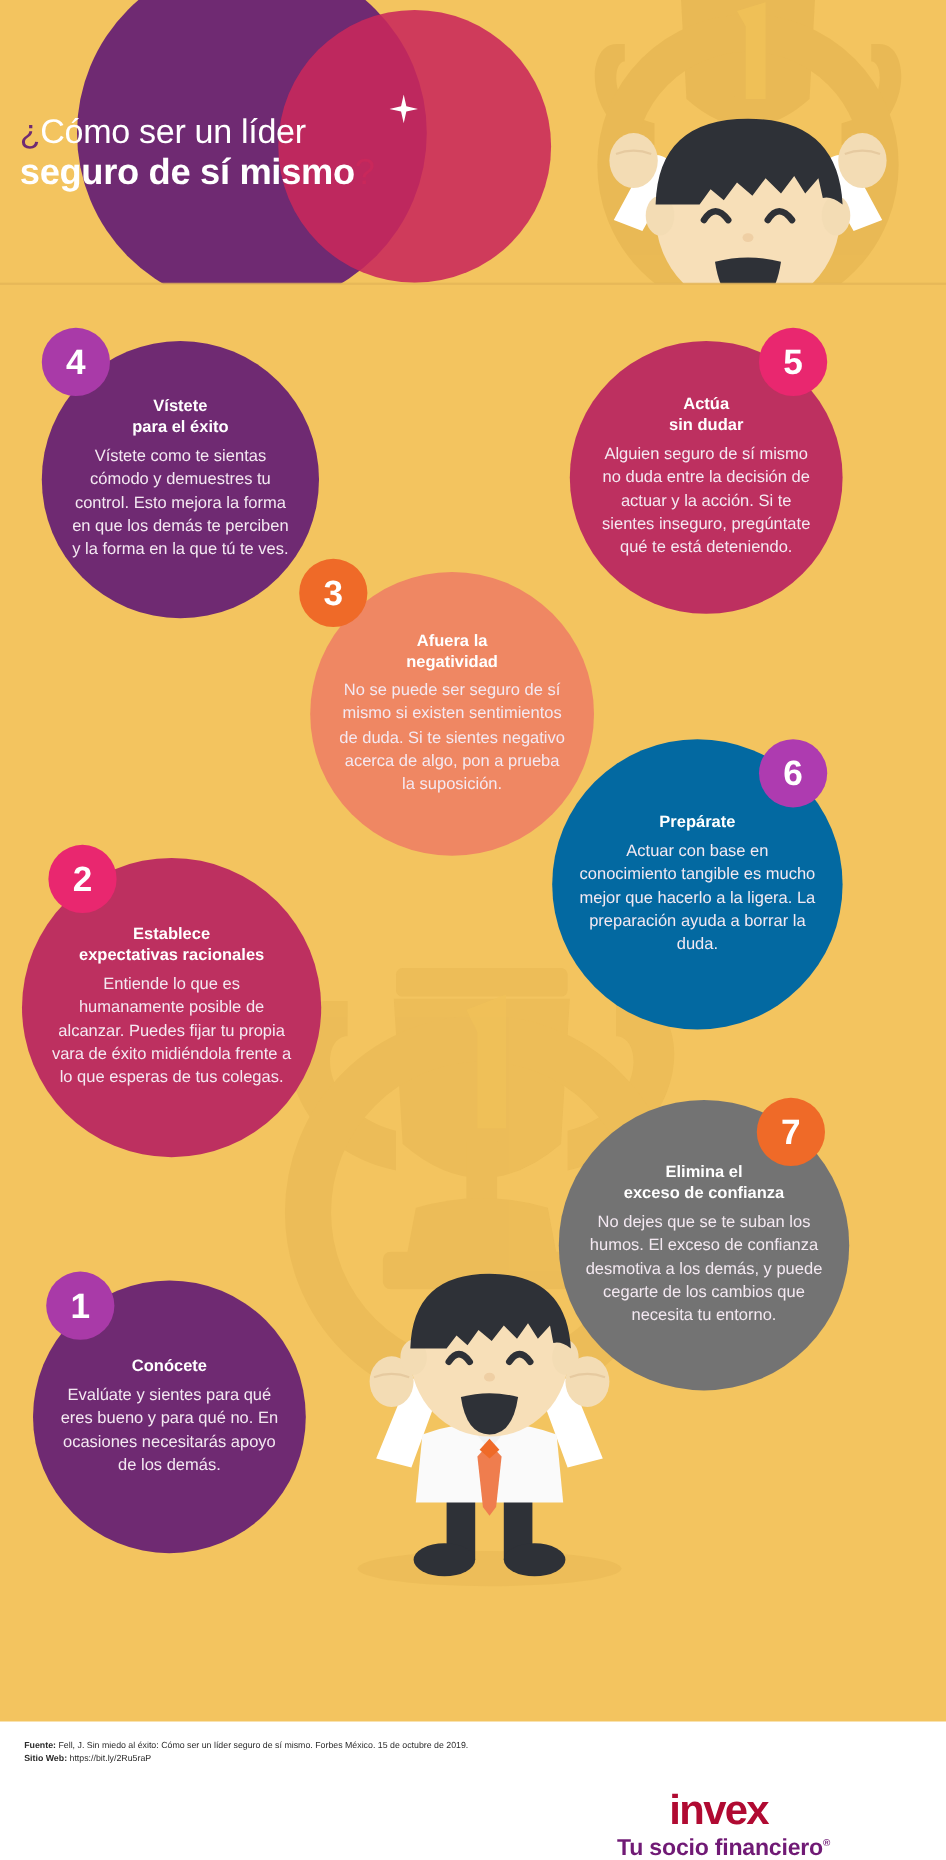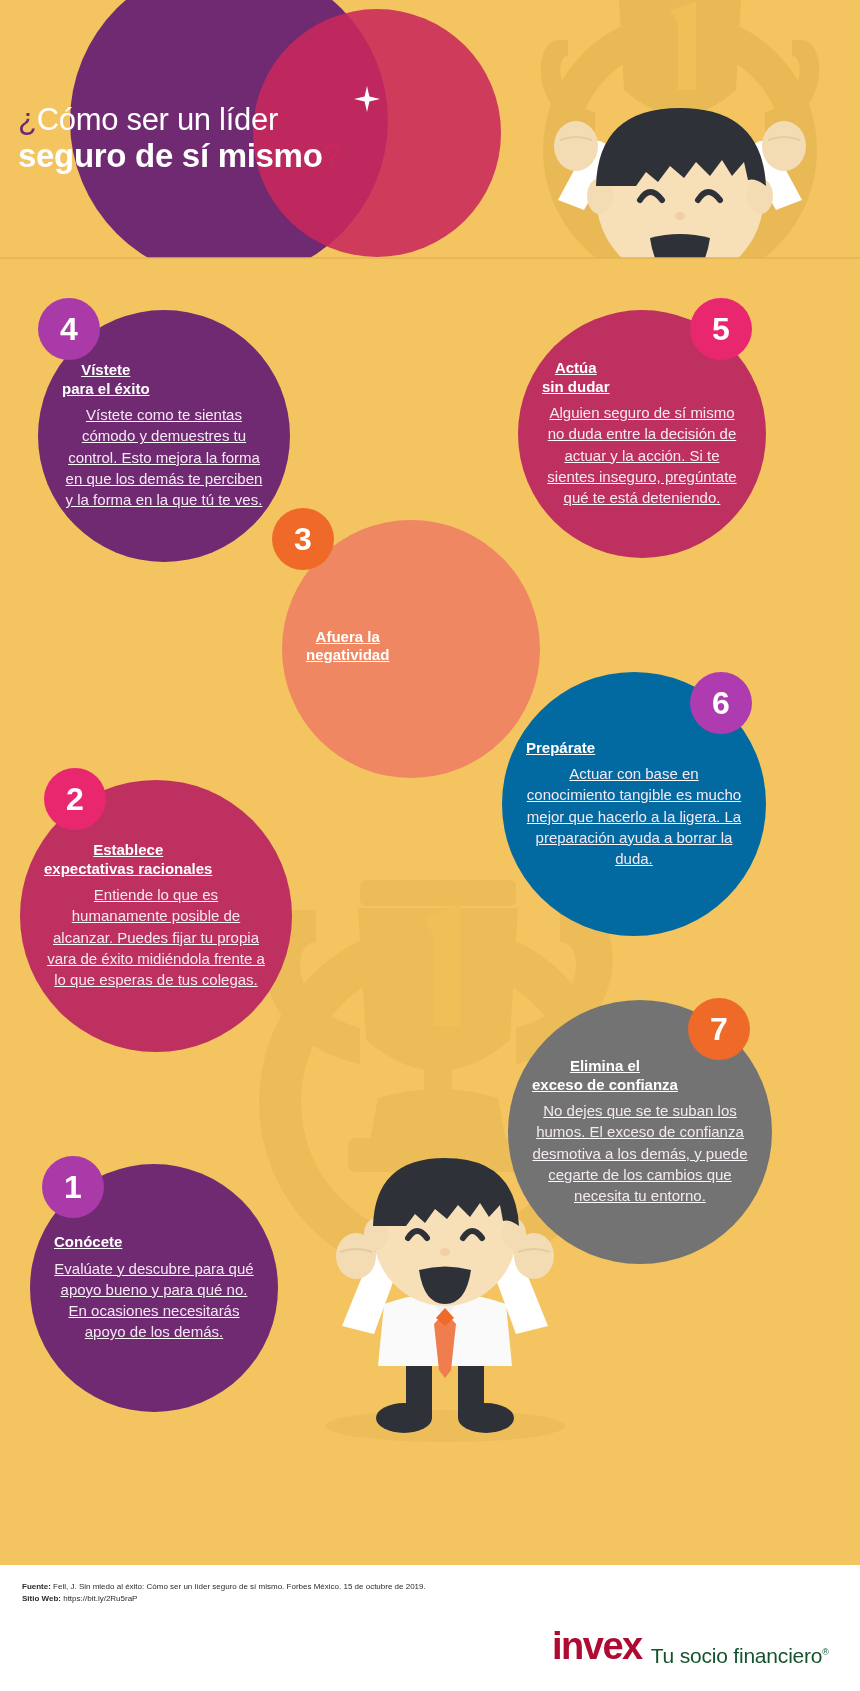--- a/index.html
+++ b/index.html
@@ -52,22 +52,22 @@
 
   
   #bg-trophy { position:absolute; left:228px; top:850px; width:420px; height:470px; z-index:0; }
 
   
   #bottom-illustration { position:absolute; left:280px; top:1120px; width:330px; height:330px; z-index:2; }
 
   
   .bubble {
     position:absolute; border-radius:50%;
-    display:flex; flex-direction:column; align-items:flex-start; justify-content:center;
-    text-align:center; color:#ffffff; padding:0 24px;text-decoration:underline;
+    display:flex; flex-direction:column; align-items:center; justify-content:center;
+    text-align:center; color:#ffffff; padding:0 24px;
   }
   .bubble .b-title {
     font-size:15px; font-weight:700; line-height:1.22;
     color:#ffffff; margin-bottom:6px; white-space:pre-line;
   }
   .bubble .b-body {
     font-size:15px; font-weight:400; line-height:1.42;
     color:#f4e9f2;
   }
   .badge {
@@ -105,28 +105,28 @@
     background:#ffffff; z-index:10;
   }
   #footer-source {
     position:absolute; left:22px; top:16px; width:540px;
     font-size:8px; line-height:1.55; color:#2b2b2b;
   }
   #footer-source .lbl { font-weight:700; }
   #source-line, #site-line { display:block; white-space:nowrap; }
   #footer-logo {
     position:absolute; left:552px; top:60px;
-    display:flex; align-items:flex-end;
+    display:flex; align-items:center;flex-direction:column;
   }
   #logo-invex {
     font-size:38px; font-weight:700; letter-spacing:-1.5px;
     color:#b00a32; font-family:"Liberation Sans", sans-serif;
   }
   #logo-tagline {
-    font-size:21px; font-weight:400; color:#14532d; margin-left:9px;
+    font-size:21px; font-weight:700; color:#701a75; margin-left:9px;
     letter-spacing:-.2px;
   }
   #logo-tagline sup { font-size:9px; vertical-align:super; }
 </style>
 </head>
 <body>
 
 <div id="header">
 
   <div id="hdr-illustration">
@@ -258,20 +258,21 @@
 <div class="bubble" id="bubble-5">
   <div class="b-title">Actúa
 sin dudar</div>
   <div class="b-body">Alguien seguro de sí mismo no duda entre la decisión de actuar y la acción. Si te sientes inseguro, pregúntate qué te está deteniendo.</div>
 </div>
 <div class="badge" id="badge-5">5</div>
 
 <div class="bubble" id="bubble-3">
   <div class="b-title">Afuera la
 negatividad</div>
+  <div class="b-body">No se puede ser seguro de sí mismo si existen sentimientos de duda. Si te sientes negativo acerca de algo, pon a prueba la suposición.</div>
 </div>
 <div class="badge" id="badge-3">3</div>
 
 <div class="bubble" id="bubble-6">
   <div class="b-title">Prepárate</div>
   <div class="b-body">Actuar con base en conocimiento tangible es mucho mejor que hacerlo a la ligera. La preparación ayuda a borrar la duda.</div>
 </div>
 <div class="badge" id="badge-6">6</div>
 
 <div class="bubble" id="bubble-2">
@@ -283,21 +284,21 @@
 
 <div class="bubble" id="bubble-7">
   <div class="b-title">Elimina el
 exceso de confianza</div>
   <div class="b-body">No dejes que se te suban los humos. El exceso de confianza desmotiva a los demás, y puede cegarte de los cambios que necesita tu entorno.</div>
 </div>
 <div class="badge" id="badge-7">7</div>
 
 <div class="bubble" id="bubble-1">
   <div class="b-title">Conócete</div>
-  <div class="b-body">Evalúate y descubre para qué apoyo bueno y para qué no. En ocasiones necesitarás apoyo de los demás.</div>
+  <div class="b-body">Evalúate y sientes para qué eres bueno y para qué no. En ocasiones necesitarás apoyo de los demás.</div>
 </div>
 <div class="badge" id="badge-1">1</div>
 
 <div id="footer">
   <div id="footer-source">
     <span id="source-line"><span class="lbl">Fuente:</span><span> Fell, J. Sin miedo al éxito: Cómo ser un líder seguro de sí mismo. Forbes México. 15 de octubre de 2019.</span></span>
     <span id="site-line"><span class="lbl">Sitio Web:</span><span>  https://bit.ly/2Ru5raP</span></span>
   </div>
   <div id="footer-logo">
     <span id="logo-invex">invex</span>

